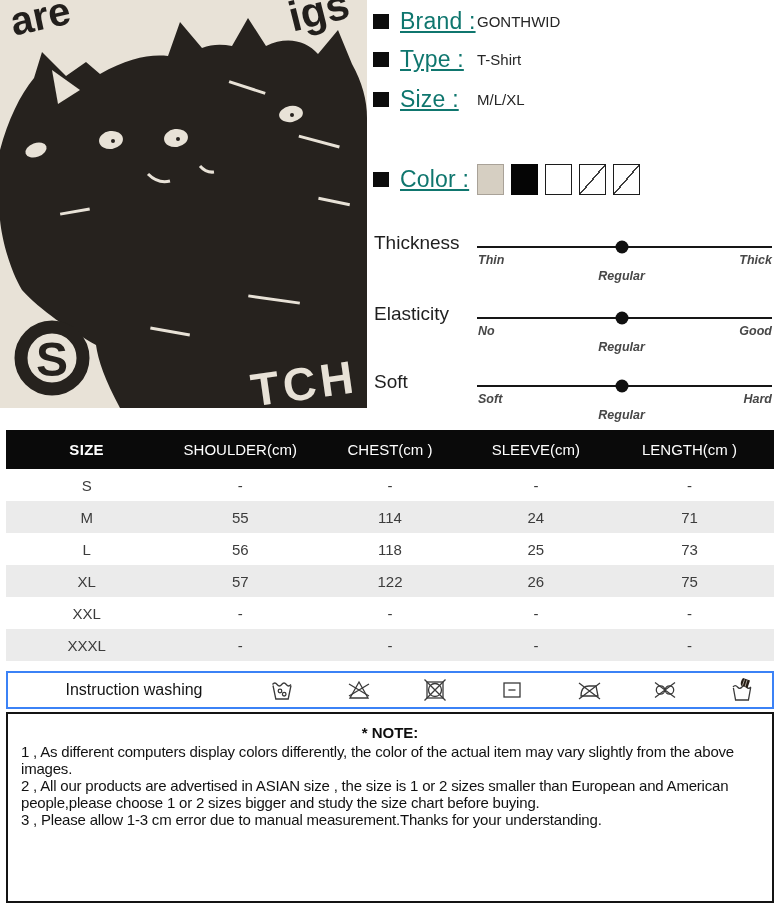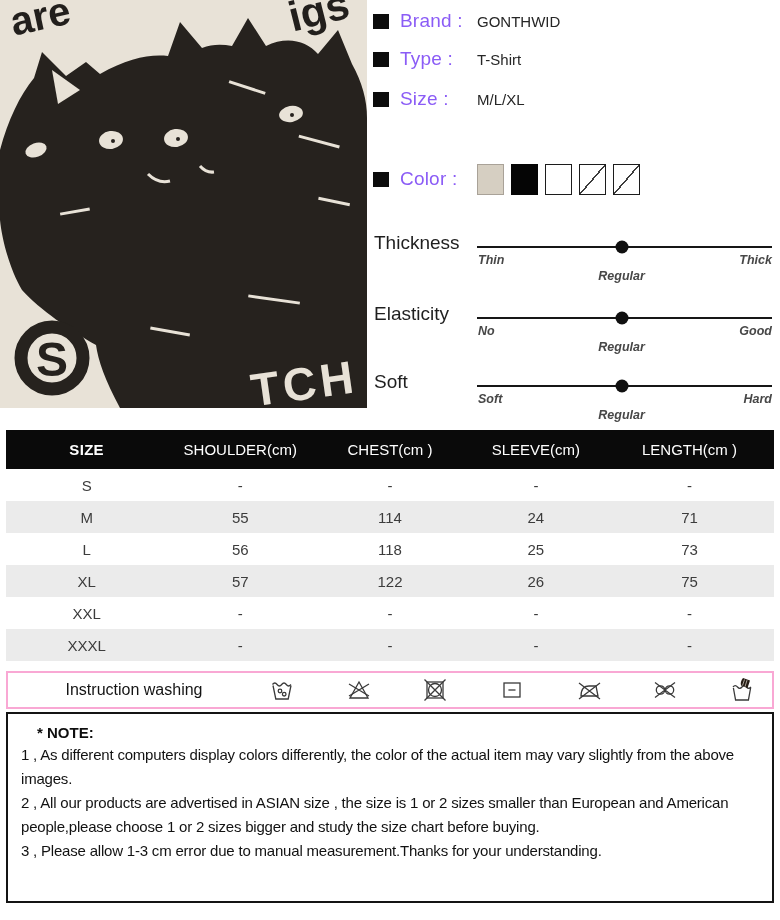--- a/index.html
+++ b/index.html
@@ -13,21 +13,21 @@
   .product-image svg{display:block;}
 
   
   .info-panel{position:absolute;left:373px;top:0;width:403px;height:418px;}
   .attr-row{position:absolute;left:0;display:flex;align-items:center;}
   .attr-row.r-brand{top:10px;height:22px;}
   .attr-row.r-type{top:48px;height:22px;}
   .attr-row.r-size{top:88px;height:22px;}
   .attr-row.r-color{top:163px;height:32px;}
   .bullet{width:16px;height:15px;background:#0c0c0c;margin-right:11px;flex:0 0 16px;}
-  .attr-label{font-size:19px;color:#8b5cf6;width:77px;letter-spacing:.2px;}
+  .attr-label{font-size:23px;color:#0f766e;width:77px;letter-spacing:.2px;text-decoration:underline;}
   .attr-value{font-size:15px;color:#262626;}
   .swatches{display:flex;align-items:center;}
   .swatch{width:27px;height:31px;margin-right:7px;box-sizing:border-box;border:1px solid #1c1c1c;}
   .swatch.s-beige{background:#d6cfc2;border-color:#a9a298;}
   .swatch.s-black{background:#050505;border-color:#050505;}
   .swatch.s-white{background:#ffffff;}
   .swatch.s-diag{background:
      linear-gradient(to bottom right, rgba(0,0,0,0) 48%, #3c3c3c 48%, #3c3c3c 52%, rgba(0,0,0,0) 52%) #ffffff;}
 
   .slider{position:absolute;left:0;width:403px;height:48px;}
@@ -45,31 +45,31 @@
   
   .size-table{position:absolute;top:430px;left:6px;width:768px;border-collapse:collapse;
      table-layout:fixed;text-align:center;}
   .size-table th{background:#0a0a0a;color:#ffffff;height:37px;font-size:15px;font-weight:500;}
   .size-table th.col-size{font-weight:700;letter-spacing:.3px;margin-top:48px;}
   .size-table td{height:30px;font-size:15px;color:#3c3c3c;}
   .size-table tbody tr:nth-child(even){background:#ebebeb;}
 
   
   .wash-box{position:absolute;top:671px;left:6px;width:768px;height:38px;box-sizing:border-box;
-     border:2px solid #f9a8d4;display:flex;align-items:center;background:#fff;}
+     border:2px solid #3b82f6;display:flex;align-items:center;background:#fff;}
   .wash-label{flex:0 0 252px;text-align:center;font-size:16px;color:#141414;}
   .wash-icons{flex:1;display:flex;justify-content:space-between;align-items:center;
      padding:0 16px 0 8px;}
   .wash-icons svg{display:block;}
 
   
   .note-box{position:absolute;top:712px;left:6px;width:768px;height:191px;box-sizing:border-box;
      border:2px solid #141414;padding:7px 13px;background:#fff;}
-  .note-title{font-size:15px;font-weight:700;color:#0e0e0e;margin:3px 16px 2px;}
-  .note-item{font-size:15px;line-height:24px;margin:0;color:#121212;letter-spacing:-0.2px;}
+  .note-title{font-size:15px;font-weight:700;color:#0e0e0e;margin:3px 0 2px;text-align:center;}
+  .note-item{font-size:15px;line-height:17px;margin:0;color:#121212;letter-spacing:-0.2px;}
 </style>
 </head>
 <body>
 
 <div class="product-image">
   <svg width="367" height="408" viewBox="0 0 367 408" xmlns="http://www.w3.org/2000/svg">
     <rect x="0" y="0" width="367" height="408" fill="#e8e2d7"></rect>
 
     <text x="12" y="30" font-size="40" font-weight="800" fill="#221f1c" transform="rotate(-12 40 24)">are</text>
     <text x="290" y="26" font-size="42" font-weight="800" fill="#221f1c" transform="rotate(-14 315 18)">igs</text>

